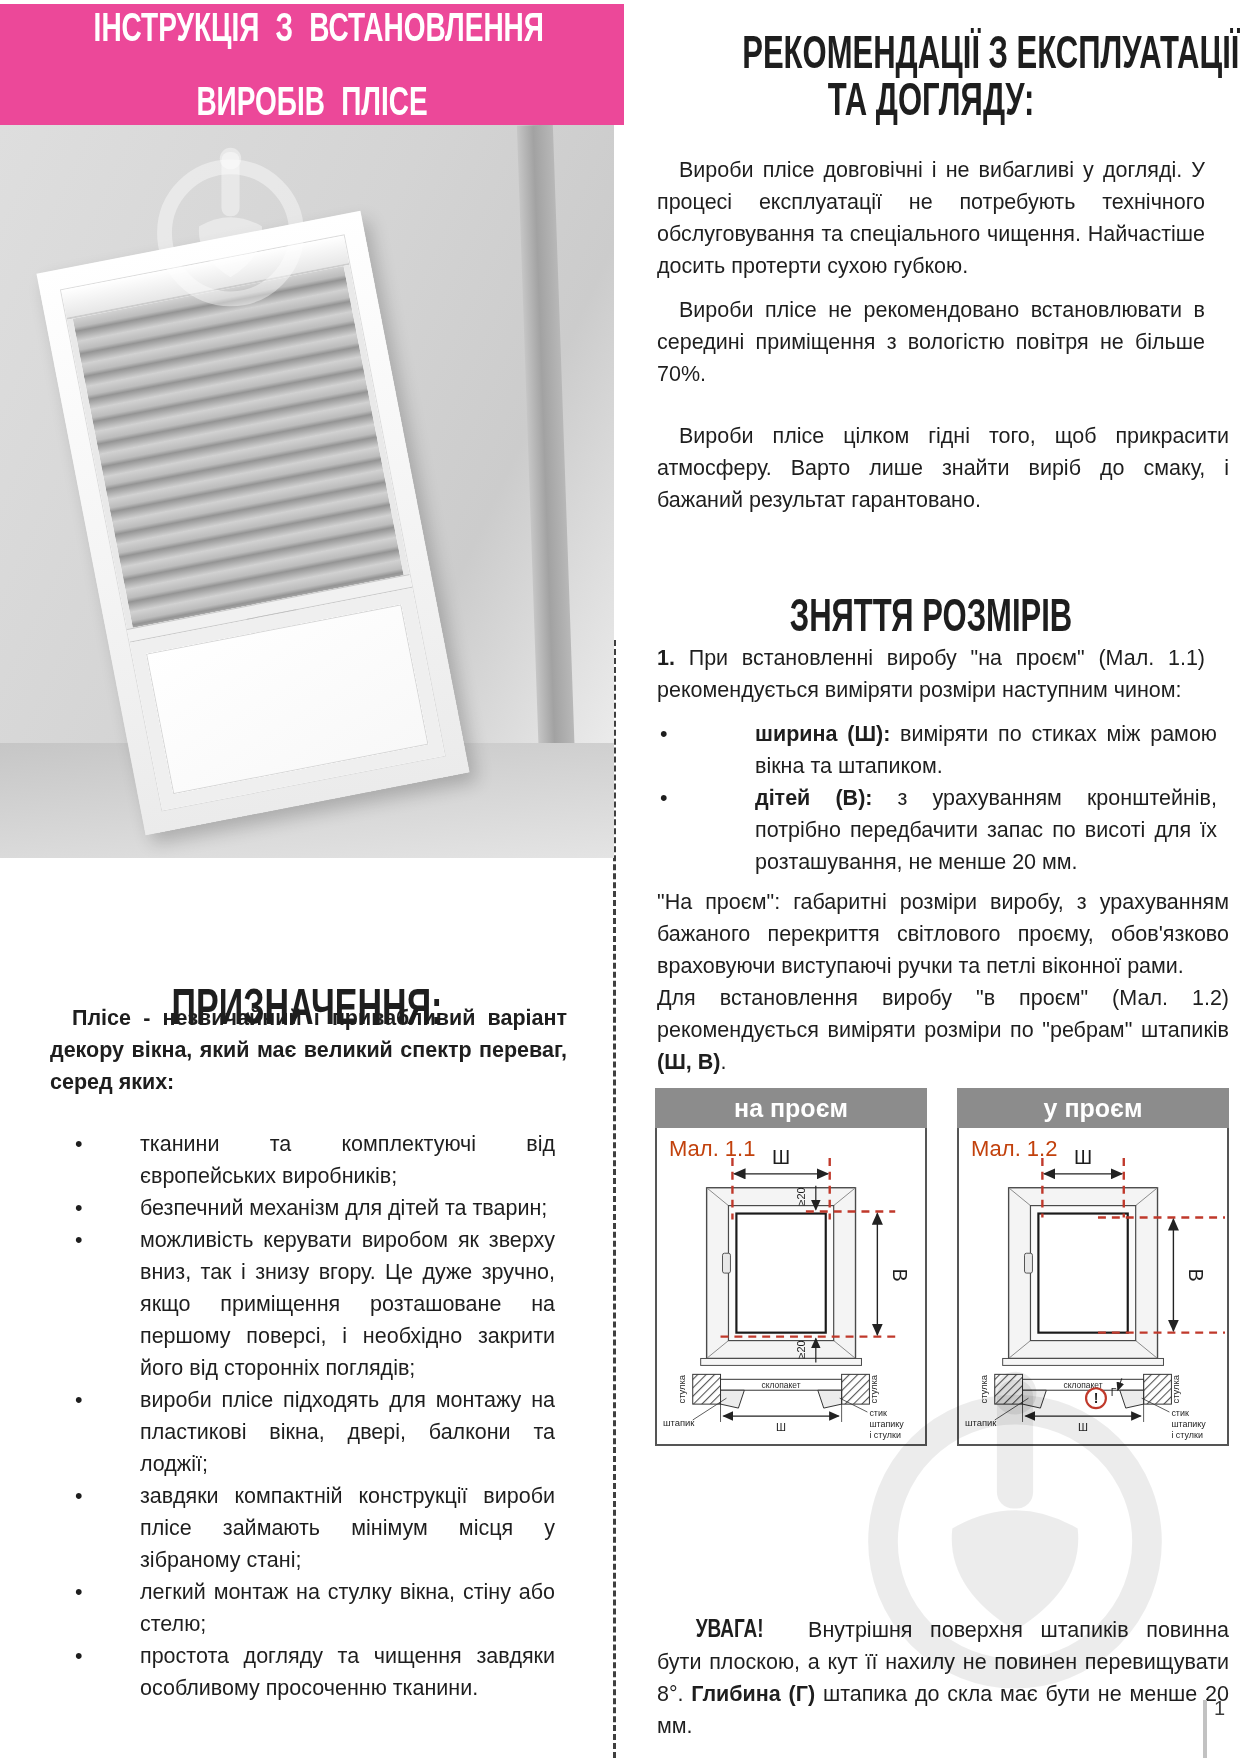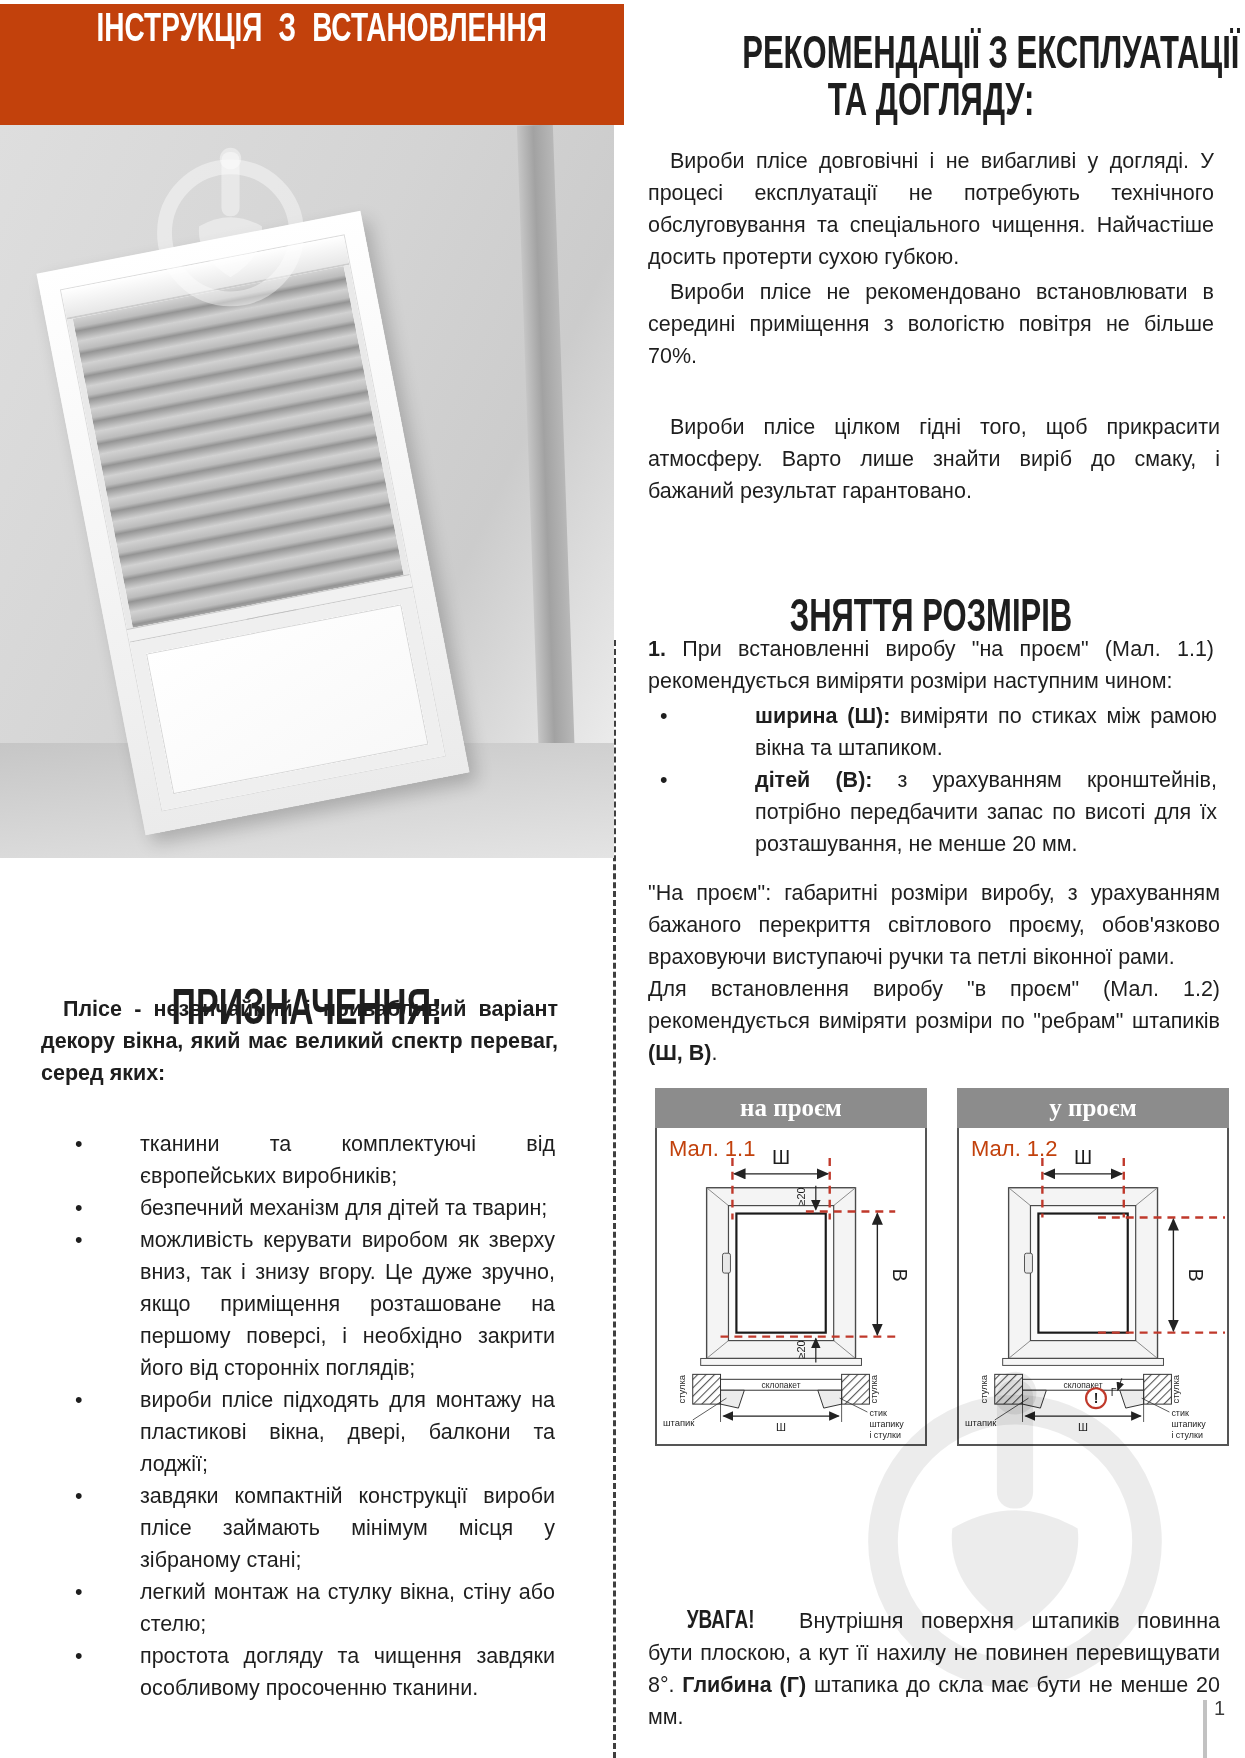--- a/index.html
+++ b/index.html
@@ -3,22 +3,22 @@
 <meta charset="utf-8">
 <style>
   html,body{margin:0;padding:0;}
   body{width:1245px;height:1758px;background:#ffffff;font-family:"Liberation Sans",sans-serif;color:#1e1e1e;}
   .page{position:relative;width:1245px;height:1758px;overflow:hidden;background:#fff;}
 
   
   .divider{position:absolute;left:613px;top:640px;height:1118px;width:0;border-left:3px dashed #3f3f3f;z-index:1;}
 
   
-  .band{position:absolute;left:0;top:4px;width:624px;height:121px;background:#c2410c;z-index:2;
-        display:flex;flex-direction:row;justify-content:flex-start;}
+  .band{position:absolute;left:0;top:4px;width:624px;height:121px;background:#ec4899;z-index:2;
+        display:flex;flex-direction:column;justify-content:space-between;}
   .band-line{color:#fff;font-weight:bold;font-size:40px;line-height:47px;text-align:center;
         transform:scaleX(.70);white-space:nowrap;word-spacing:12px;}
   .photo{position:absolute;left:0;top:125px;width:614px;height:733px;overflow:hidden;z-index:2;
         background:linear-gradient(115deg,#dedede 0%,#d4d4d4 45%,#cccccc 70%,#f2f2f2 100%);}
   .niche-wall{position:absolute;left:528px;top:0;width:36px;height:640px;
         background:linear-gradient(90deg,#c6c6c6,#a2a2a2 45%,#b8b8b8);transform:rotate(-2deg);}
   .photo-floor{position:absolute;left:0;bottom:0;width:100%;height:115px;
         background:linear-gradient(175deg,#c6c6c6,#e4e4e4);}
   .window-wrap{position:absolute;left:88px;top:112px;width:330px;height:572px;transform:rotate(-11deg);}
   .win-frame{position:absolute;inset:0;background:linear-gradient(180deg,#ffffff,#ebebeb);
@@ -38,41 +38,41 @@
 
   .purpose-title{position:absolute;left:0;top:936px;width:614px;z-index:2;font-weight:bold;font-size:50px;
         text-align:center;transform:scaleX(.68);white-space:nowrap;}
   .purpose-intro{position:absolute;left:38px;top:990px;width:517px;z-index:2;font-weight:bold;}
   .purpose-list{position:absolute;left:38px;top:1128px;width:517px;z-index:2;margin:0;padding:0;list-style:none;}
   .purpose-list li{position:relative;padding-left:102px;margin:0;}
   .purpose-list .blt{position:absolute;left:37px;top:0;}
 
   .body-text{font-size:21.5px;line-height:32px;text-align:justify;}
   .ind{text-indent:22px;}
-  p{margin:3px;}
+  p{margin:12px;}
 
   
   .col-right{position:absolute;left:645px;top:0;width:572px;height:1376px;z-index:2;}
   .rc{position:absolute;left:0;width:572px;}
   .h-cond{font-weight:bold;text-align:center;transform:scaleX(.66);white-space:nowrap;}
   .care-title{top:28px;font-size:47px;line-height:47px;}
   .meas-title{top:548px;font-size:47px;}
   .t-p1{top:142px;}
   .t-p3{top:408px;}
   .t-step{top:630px;}
   .t-pna{top:874px;}
   .t-pv{top:970px;}
   .meas-list{margin:0;padding:0;list-style:none;}
   .meas-list li{position:relative;padding-left:110px;}
   .meas-list .blt{position:absolute;left:15px;top:0;}
 
   .figures{position:absolute;top:1088px;left:0;width:584px;z-index:2;}
   figure{margin:0;position:absolute;top:0;width:272px;}
   .fig1{left:10px;} .fig2{left:312px;}
-  .fig-head{height:40px;background:#8c8c8c;color:#fff;font-weight:bold;font-size:25px;line-height:40px;text-align:center;font-family:Liberation Serif, serif;}
+  .fig-head{height:40px;background:#8c8c8c;color:#fff;font-weight:bold;font-size:25px;line-height:40px;text-align:center;}
   .fig-body{border:2px solid #555;border-top:none;background:#fff;height:316px;position:relative;}
   .fig-cap{position:absolute;left:12px;top:8px;font-size:22px;color:#c2410c;z-index:2;}
   .fig-svg{position:absolute;inset:0;width:100%;height:100%;}
 
   .attention{position:absolute;top:1600px;left:0;width:572px;z-index:6;}
   .cond-inline{display:inline-block;transform:scaleX(.76);transform-origin:0 60%;font-weight:bold;font-size:25px;}
 
   .pg-line{position:absolute;left:1203px;top:1700px;width:4px;height:58px;background:#c2c2c2;z-index:3;}
   .pg-num{position:absolute;left:1214px;top:1697px;font-size:20px;color:#3c3c3c;z-index:3;}
 

